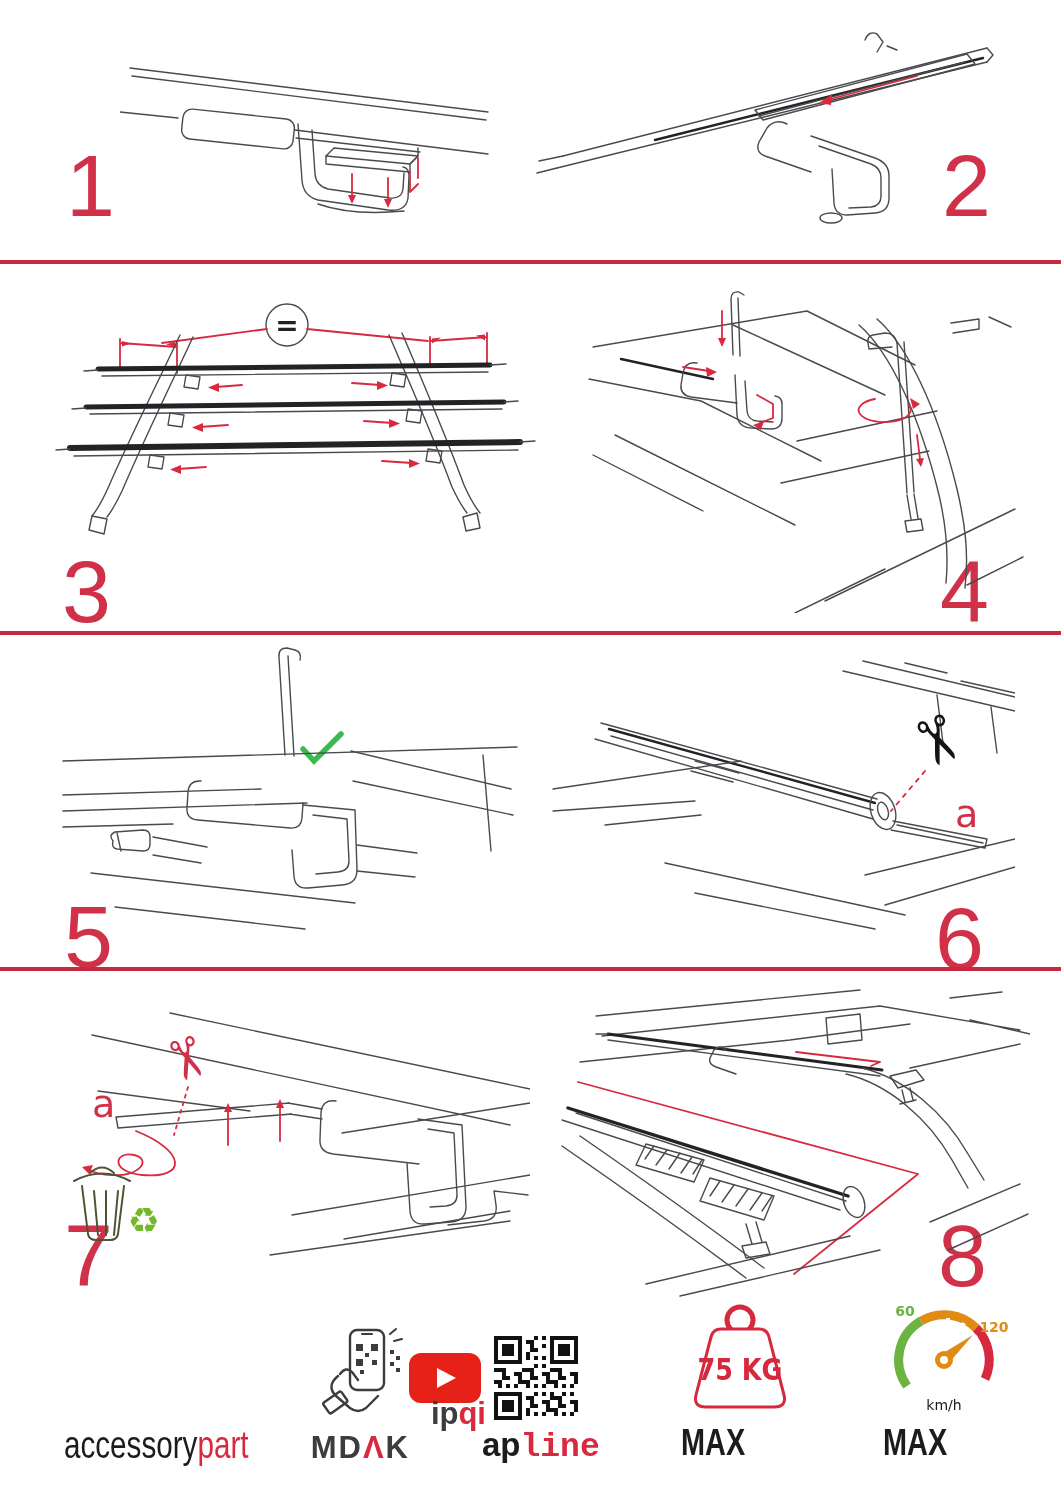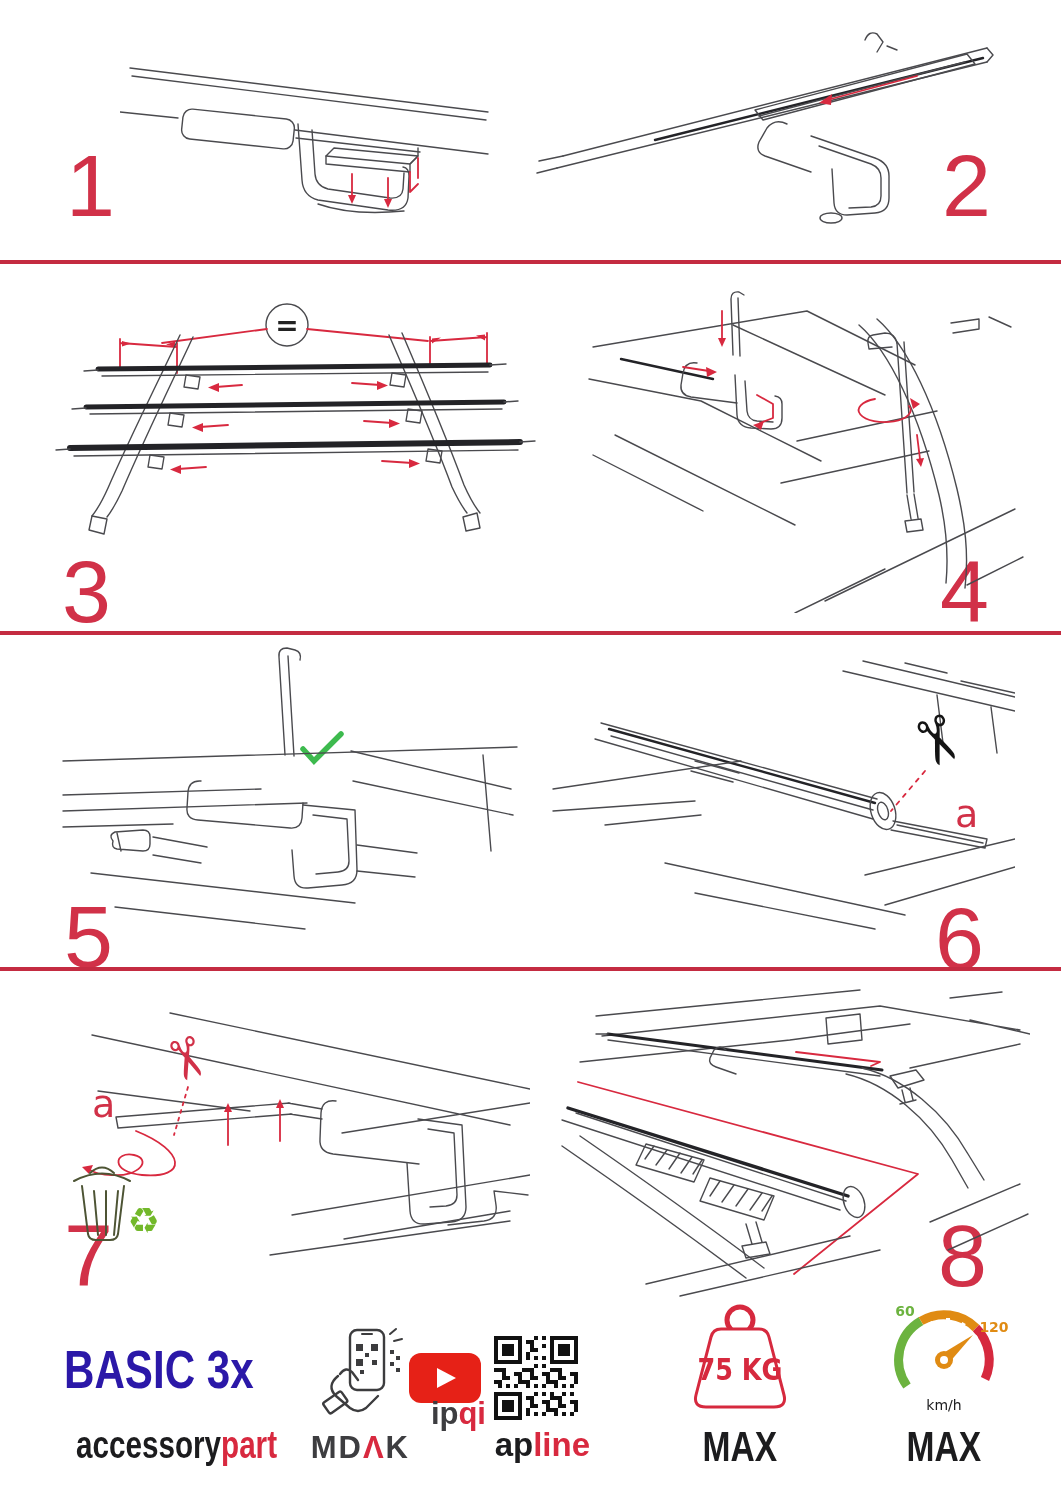--- a/index.html
+++ b/index.html
@@ -11,25 +11,25 @@
   .art{position:absolute;}
   svg text{font-family:"DejaVu Sans",sans-serif;}
   .ln{stroke:#4a4a4e;fill:none;stroke-width:1.4;stroke-linecap:round;stroke-linejoin:round;}
   .lnd{stroke:#232327;fill:none;stroke-linecap:round;}
   .red{stroke:#d8293f;fill:none;stroke-width:1.8;stroke-linecap:round;stroke-linejoin:round;}
   .redf{fill:#d8293f;stroke:none;}
   .olv{stroke:#4d5434;fill:none;stroke-width:2;stroke-linecap:round;stroke-linejoin:round;}
   .cond{display:inline-block;transform:scaleX(.78);transform-origin:center;}
   .condl{display:inline-block;transform:scaleX(.78);transform-origin:left;}
   .brand-title{position:absolute;left:64px;top:1338px;font-size:54px;font-weight:700;color:#2b18a8;white-space:nowrap;}
-  .brand-sub{position:absolute;left:76px;top:1424px;font-size:38px;font-weight:700;color:#1c1c1e;white-space:nowrap;}
+  .brand-sub{position:absolute;left:64px;top:1424px;font-size:38px;font-weight:400;color:#1c1c1e;white-space:nowrap;}
   .brand-sub .accent{color:#d8293f;}
   .plabel{position:absolute;font-size:31px;font-weight:600;color:#3d3d40;text-align:right;white-space:nowrap;}
   .plabel .accent{color:#d8293f;}
-  .maxlabel{position:absolute;font-size:43px;font-weight:700;color:#1c1c1e;text-align:center;}
+  .maxlabel{position:absolute;font-size:37px;font-weight:700;color:#1c1c1e;}
 </style>
 </head>
 <body>
 
 <div class="page">
 
   <div class="stepnum" style="left:66px;top:142px;">1</div>
   <svg class="art" style="left:120px;top:12px;" width="420" height="235" viewBox="0 0 420 235">
     <path class="ln" d="M10,56 L368,100"></path>
       <path class="ln" d="M12,64 L366,108"></path>
@@ -217,21 +217,20 @@
       <path class="ln" d="M96,166 l58,16 -10,22 -58,-17 z"></path>
       <path class="ln" d="M104,168 l-9,13 M117,172 l-11,15 M130,175 l-11,16 M142,179 l-11,16 M152,182 l-9,14" stroke-width="1"></path>
       <path class="ln" d="M160,200 l64,18 -10,24 -64,-19 z"></path>
       <path class="ln" d="M170,203 l-10,15 M184,207 l-12,17 M198,211 l-12,17 M212,215 l-12,17 M222,218 l-10,15" stroke-width="1"></path>
       <path class="ln" d="M196,246 l6,20 M206,244 l6,20 M192,268 l24,-4 4,12 -24,4 z"></path>
     </g>
     <path class="ln" d="M12,168 C70,208 140,258 196,300 M30,158 C88,198 158,248 214,290"></path>
     <path class="ln" d="M96,306 L300,258 M130,318 L330,272 M380,244 L470,206 M398,272 L478,236"></path>
   </svg>
 
-  <div class="brand-title"><span class="condl">BASIC 3x</span></div>
   <div class="brand-sub"><span class="condl"><span>accessory</span><span class="accent">part</span></span></div>
 
   <svg class="art" style="left:316px;top:1322px;" width="92" height="100" viewBox="0 0 92 100">
     <g stroke="#3c3c3e" fill="none" stroke-width="2.4" stroke-linecap="round" stroke-linejoin="round">
       <rect x="34" y="8" width="34" height="60" rx="7"></rect>
       <path d="M46,12 l10,0" stroke-width="2"></path>
       <path d="M22,54 q-12,10 -2,20 l14,12 q8,6 16,0 l12,-12"></path>
       <path d="M24,52 q6,-8 12,-2 l6,8"></path>
       <rect x="8" y="74" width="22" height="13" rx="2" transform="rotate(-35 19 80)"></rect>
       <path d="M74,12 l6,-5 M78,19 l8,-2" stroke-width="2"></path>
@@ -362,21 +361,21 @@
         <rect x="60" y="72" width="4" height="4"></rect>
         <rect x="80" y="72" width="4" height="4"></rect>
         <rect x="32" y="76" width="4" height="4"></rect>
         <rect x="40" y="76" width="4" height="4"></rect>
         <rect x="48" y="76" width="4" height="4"></rect>
         <rect x="60" y="76" width="4" height="4"></rect>
         <rect x="68" y="76" width="4" height="4"></rect>
         <rect x="76" y="76" width="4" height="4"></rect>
       </g>
   </svg>
-  <div class="plabel" style="left:482px;top:1426px;width:108px;font-size:33px;font-weight:700;color:#1c1c1e;"><span>ap</span><span class="accent" style="font-weight:600;">line</span></div>
+  <div class="plabel" style="left:482px;top:1426px;width:108px;font-size:33px;font-weight:700;color:#1c1c1e;"><span>ap</span><span class="accent" style="font-weight:600;font-family:Liberation Mono, monospace;">line</span></div>
 
   <svg class="art" style="left:672px;top:1298px;" width="136" height="122" viewBox="0 0 136 122">
     <circle cx="68" cy="22" r="13" fill="none" stroke="#d6293e" stroke-width="5"></circle>
     <path d="M49,31 h38 q8,0 10,8 l15,58 q3,12 -10,12 h-68 q-13,0 -10,-12 l15,-58 q2,-8 10,-8 z" fill="#ffffff" stroke="#d6293e" stroke-width="3" stroke-linejoin="round"></path>
     <text x="80" y="82" text-anchor="middle" font-size="30" font-weight="bold" fill="#d6293e" transform="scale(.85 1)">75 KG</text>
   </svg>
   <div class="maxlabel" style="left:672px;top:1422px;width:136px;"><span class="cond">MAX</span></div>
 
   <svg class="art" style="left:874px;top:1298px;" width="140" height="122" viewBox="0 0 140 122">
     <path d="M33,88 A45,45 0 0 1 47,23" fill="none" stroke="#6cb33f" stroke-width="9"></path>

